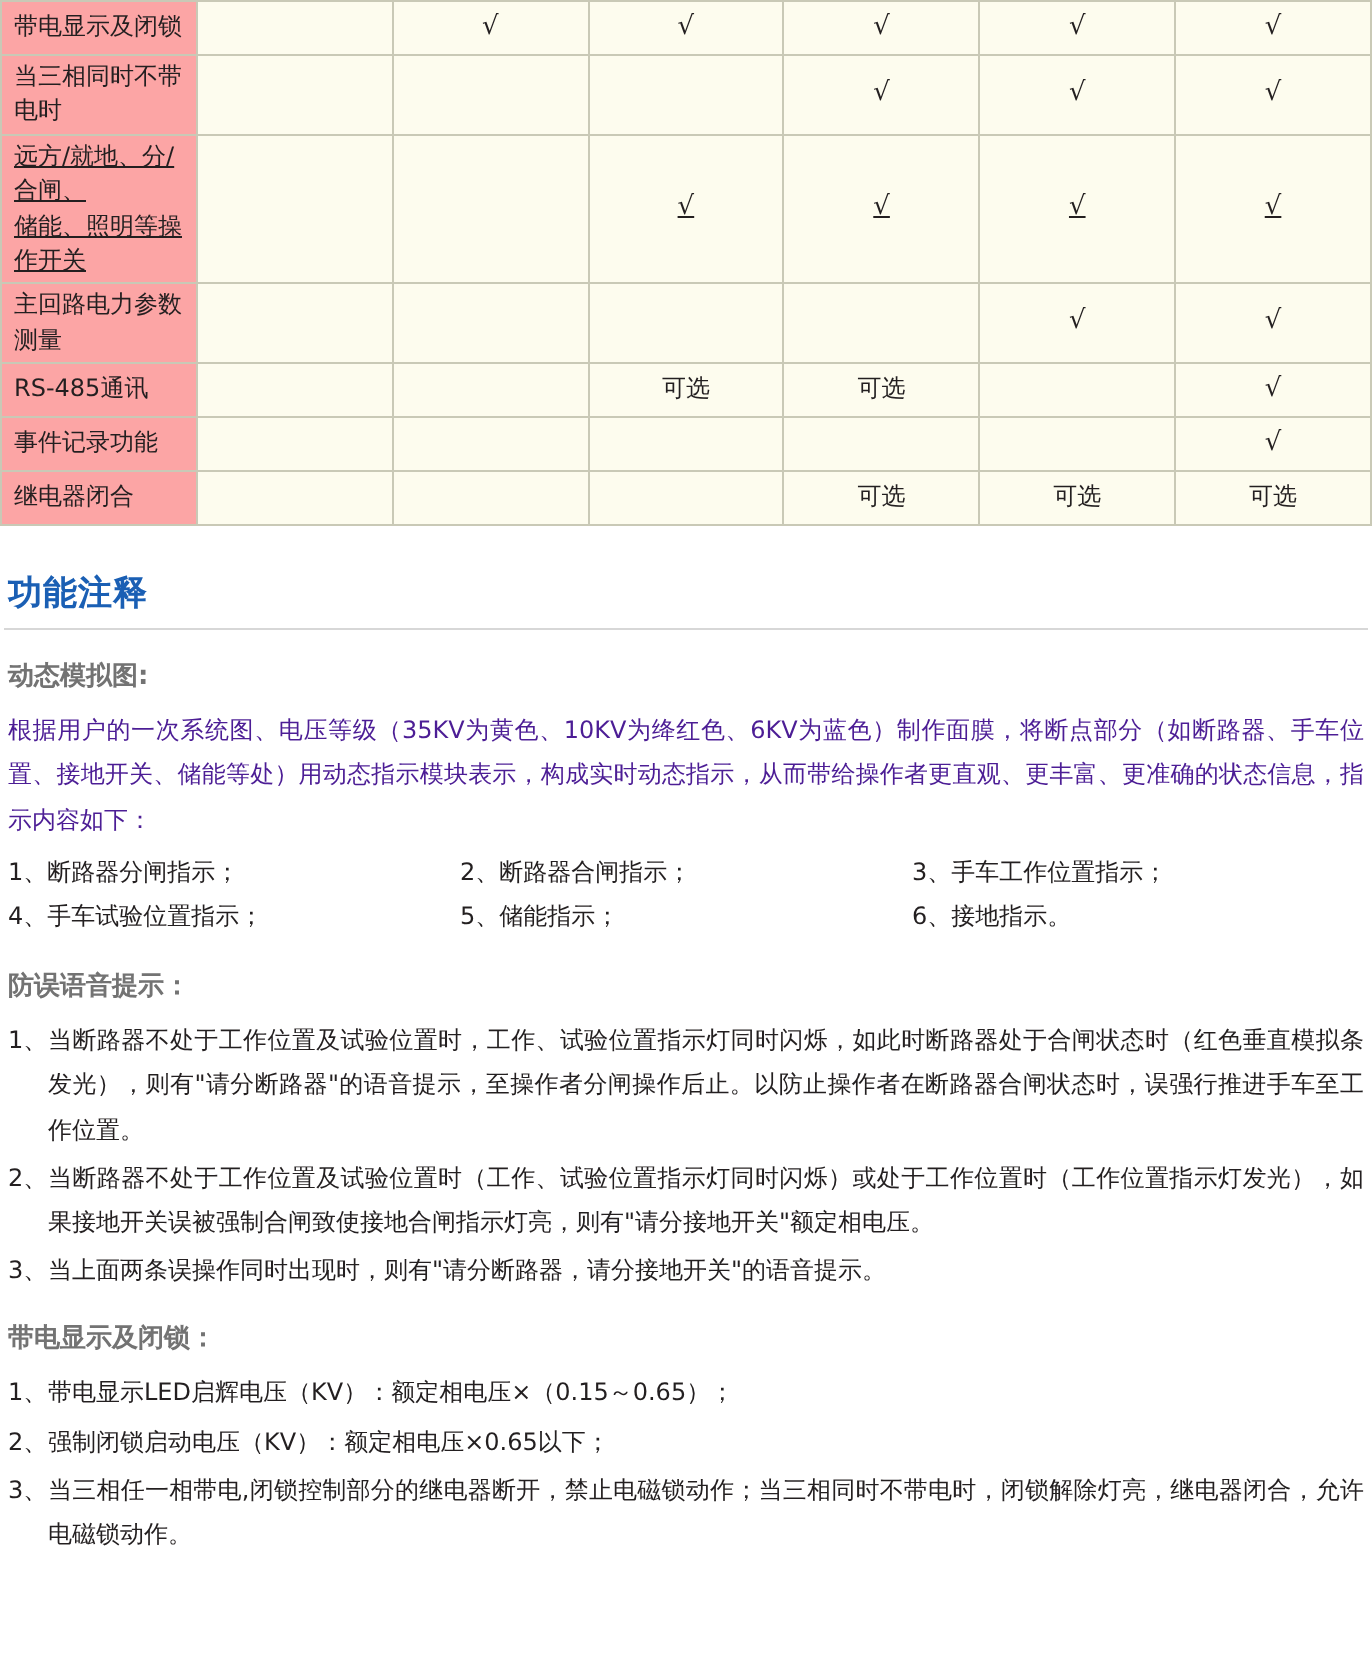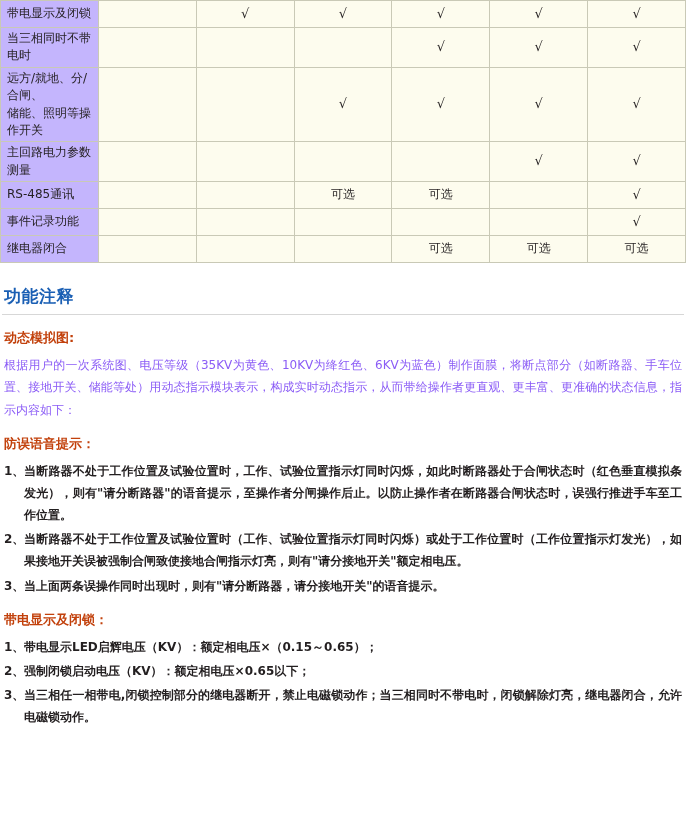--- a/index.html
+++ b/index.html
@@ -27,53 +27,53 @@
     border: 1px solid #c9c9b6;
     height: 27px;
     padding: 2px 4px;
     vertical-align: middle;
     text-align: center;
     color: #231f20;
     line-height: 1.45;
   }
   table.feature-table td.label {
     text-align: left;
-    background: #c4b5fd;
+    background: #fca5a5;
     padding-left: 6px;
     white-space: pre-line;
   }
   table.feature-table td.cell {
     background: #fdfcee;
   }
-  table.feature-table tr.tall td { height: 46px; }
+  table.feature-table tr.tall td { height: 46px; text-decoration: underline; }
   .chk { font-size: 13px; color: #231f20; }
 
   
   .section-title {
     color: #1a5fb4;
     font-size: 17px;
     font-weight: bold;
     margin: 22px 16px 6px 4px;
     letter-spacing: 0.5px;
   }
   .section-title-rule {
     border-bottom: 1px solid #d7d7d7;
     margin: 0 2px 10px 2px;
     height: 0;
   }
   .sub-title {
     font-size: 13px;
     font-weight: bold;
-    color: #c2410c;
+    color: #737373;
     margin: 14px 12px 7px 4px;
   }
   .body-text {
     font-size: 12px;
     line-height: 1.85;
-    color: #8b5cf6;
+    color: #4c1d95;
     margin: 0 4px 2px 4px;
     text-align: justify;
   }
   .indicator-grid {
     display: grid;
     grid-template-columns: 1fr 1fr 1fr;
     font-size: 12px;
     line-height: 1.9;
     margin: 4px 4px 2px 4px;
     color: #231f20;
@@ -84,21 +84,20 @@
     list-style: none;
     counter-reset: li;
   }
   ol.numbered > li {
     font-size: 12px;
     line-height: 1.85;
     position: relative;
     padding-left: 20px;
     margin-bottom: 2px;
     text-align: justify;
-    font-weight: bold;
   }
   ol.numbered > li::before {
     counter-increment: li;
     content: counter(li) "、";
     position: absolute;
     left: 0;
     top: 0;
   }
 </style>
 </head>
@@ -173,20 +172,28 @@
           <td class="cell">可选</td>
         </tr>
       </tbody>
   </table>
 
   <div class="section-title">功能注释</div>
   <div class="section-title-rule"></div>
 
   <div class="sub-title">动态模拟图:</div>
   <div class="body-text">根据用户的一次系统图、电压等级（35KV为黄色、10KV为绛红色、6KV为蓝色）制作面膜，将断点部分（如断路器、手车位置、接地开关、储能等处）用动态指示模块表示，构成实时动态指示，从而带给操作者更直观、更丰富、更准确的状态信息，指示内容如下：</div>
+  <div class="indicator-grid">
+      <div>1、断路器分闸指示；</div>
+      <div>2、断路器合闸指示；</div>
+      <div>3、手车工作位置指示；</div>
+      <div>4、手车试验位置指示；</div>
+      <div>5、储能指示；</div>
+      <div>6、接地指示。</div>
+    </div>
 
   <div class="sub-title">防误语音提示：</div>
   <ol class="numbered">
       <li>当断路器不处于工作位置及试验位置时，工作、试验位置指示灯同时闪烁，如此时断路器处于合闸状态时（红色垂直模拟条发光），则有"请分断路器"的语音提示，至操作者分闸操作后止。以防止操作者在断路器合闸状态时，误强行推进手车至工作位置。</li>
       <li>当断路器不处于工作位置及试验位置时（工作、试验位置指示灯同时闪烁）或处于工作位置时（工作位置指示灯发光），如果接地开关误被强制合闸致使接地合闸指示灯亮，则有"请分接地开关"额定相电压。</li>
       <li>当上面两条误操作同时出现时，则有"请分断路器，请分接地开关"的语音提示。</li>
     </ol>
 
   <div class="sub-title">带电显示及闭锁：</div>
   <ol class="numbered">

